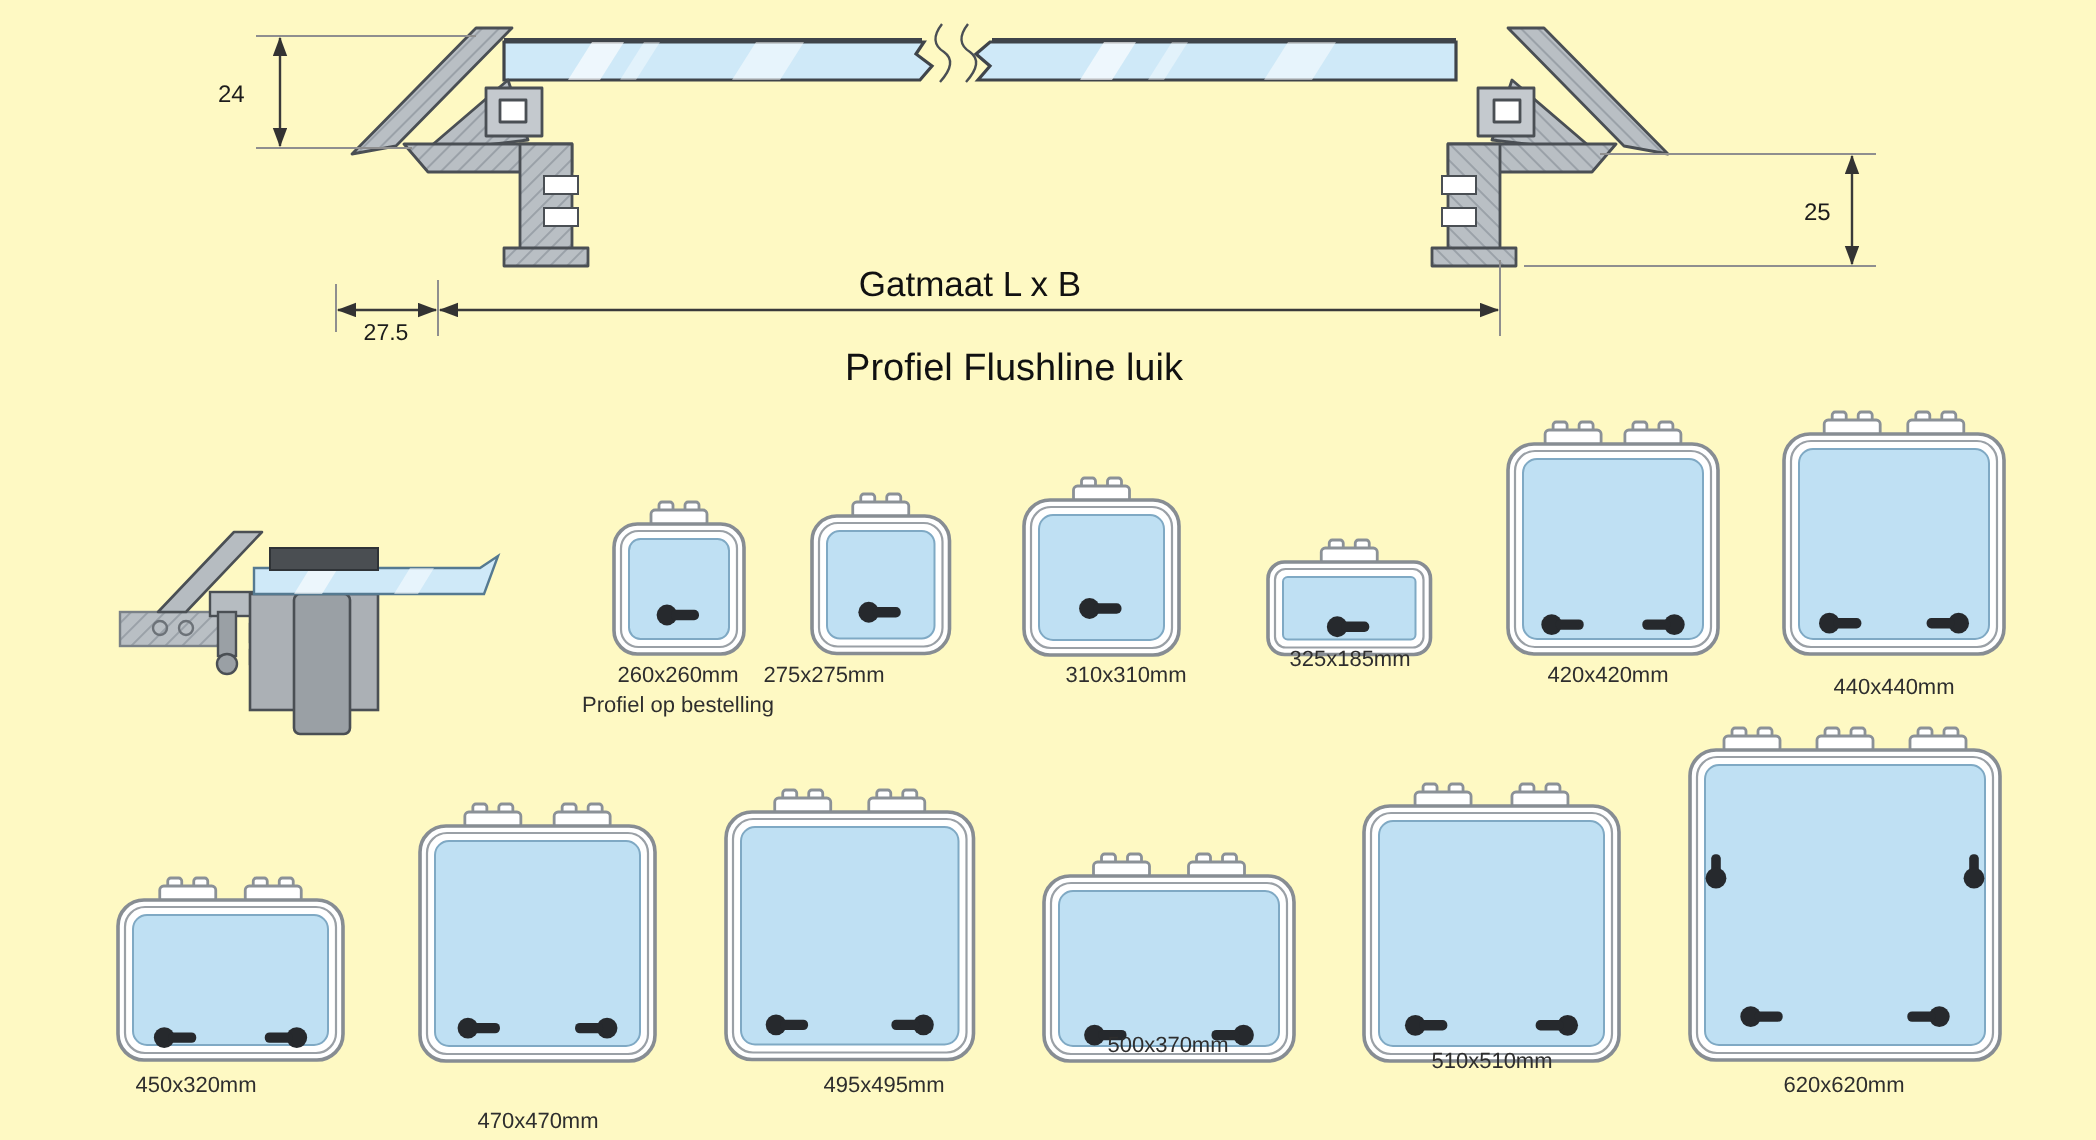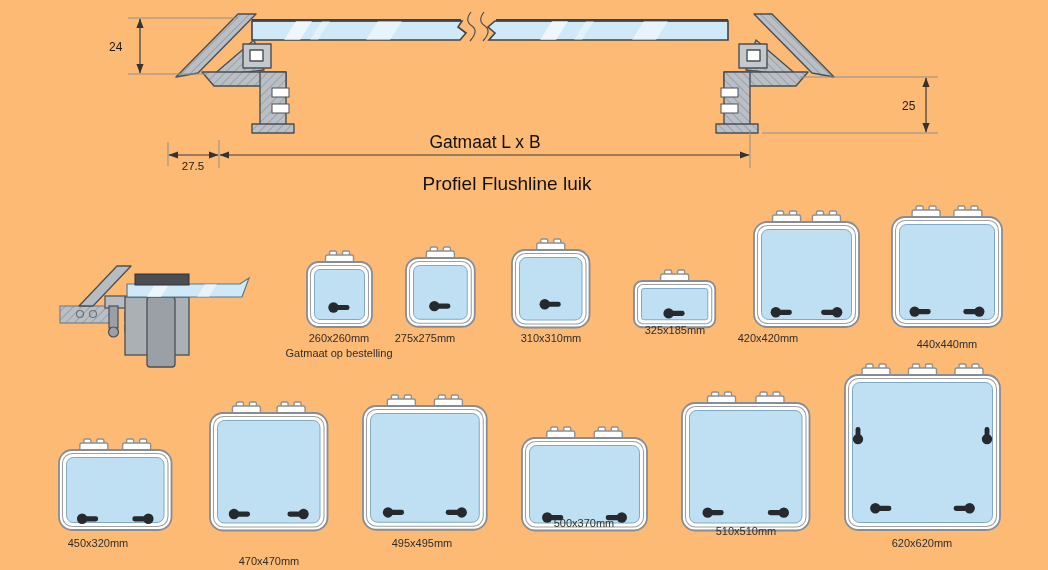--- a/index.html
+++ b/index.html
@@ -1,17 +1,17 @@
 <!DOCTYPE html>
 <html><head>
 <meta charset="utf-8">
 <style>
   html,body{margin:0;padding:0;background:#ffffff;}
   .canvas{
-    position:relative;width:1048px;height:570px;background:#fdba74;
+    position:relative;width:1048px;height:570px;background:#fef9c3;
     font-family:"Liberation Sans",sans-serif;overflow:hidden;text-decoration:underline;
   }
   svg{display:block;}
   .extline{stroke:#8f8f8f;stroke-width:1;}
   .dimline{stroke:#3a3a3a;stroke-width:1.2;}
   .dimtext{fill:#1c1c1c;font-size:12px;font-family:"Liberation Sans",sans-serif;}
   .dimtext-small{fill:#1c1c1c;font-size:11.5px;font-family:"Liberation Sans",sans-serif;}
   .bigtext{fill:#111;font-size:17.5px;font-family:"Liberation Sans",sans-serif;}
   .caption{fill:#111;font-size:19px;font-family:"Liberation Sans",sans-serif;}
   .profline{stroke:#4a4f54;stroke-width:1.4;stroke-linejoin:round;}
@@ -148,51 +148,51 @@
         </g>
         <rect class="frame-outer" x="8" y="15" width="65" height="65" rx="11.7"></rect>
         <rect class="frame-inner" x="11.5" y="18.5" width="58" height="58" rx="8.7"></rect>
         <rect class="glassrect" x="15.5" y="22.5" width="50" height="50" rx="5.699999999999999"></rect>
         <g>
           <circle class="handle" cx="34.5" cy="60.5" r="5.2"></circle>
           <rect class="handle" x="36.5" y="57.9" width="14" height="5.2" rx="2.4"></rect>
         </g>
       </svg>
       <div class="hatch-label" style="left:339px;top:331px">260x260mm</div>
-      <div class="hatch-label" style="left:339px;top:346px">Gatmaat op bestelling</div>
+      <div class="hatch-label" style="left:339px;top:346px">Profiel op bestelling</div>
       <svg style="position:absolute;left:397.625px;top:243.25px" width="84.75" height="89.75" viewBox="0 0 84.75 89.75">
         <g>
           <rect class="hingep" x="32.375" y="4" width="7" height="12" rx="1.5"></rect>
           <rect class="hingep" x="45.375" y="4" width="7" height="12" rx="1.5"></rect>
           <rect class="hingep" x="28.375" y="8" width="28" height="8" rx="2"></rect>
         </g>
         <rect class="frame-outer" x="8" y="15" width="68.75" height="68.75" rx="12.375"></rect>
         <rect class="frame-inner" x="11.5" y="18.5" width="61.75" height="61.75" rx="9.375"></rect>
         <rect class="glassrect" x="15.5" y="22.5" width="53.75" height="53.75" rx="6.375"></rect>
         <g>
           <circle class="handle" cx="36.375" cy="63.125" r="5.2"></circle>
           <rect class="handle" x="38.375" y="60.525" width="14" height="5.2" rx="2.4"></rect>
         </g>
       </svg>
-      <div class="hatch-label" style="left:425px;top:331px">275x275mm</div>
+      <div class="hatch-label" style="left:412px;top:331px">275x275mm</div>
       <svg style="position:absolute;left:504.25px;top:234.5px" width="93.5" height="98.5" viewBox="0 0 93.5 98.5">
         <g>
           <rect class="hingep" x="36.75" y="4" width="7" height="12" rx="1.5"></rect>
           <rect class="hingep" x="49.75" y="4" width="7" height="12" rx="1.5"></rect>
           <rect class="hingep" x="32.75" y="8" width="28" height="8" rx="2"></rect>
         </g>
         <rect class="frame-outer" x="8" y="15" width="77.5" height="77.5" rx="13"></rect>
         <rect class="frame-inner" x="11.5" y="18.5" width="70.5" height="70.5" rx="10"></rect>
         <rect class="glassrect" x="15.5" y="22.5" width="62.5" height="62.5" rx="7"></rect>
         <g>
           <circle class="handle" cx="40.75" cy="69.25" r="5.2"></circle>
           <rect class="handle" x="42.75" y="66.65" width="14" height="5.2" rx="2.4"></rect>
         </g>
       </svg>
-      <div class="hatch-label" style="left:551px;top:331px">310x310mm</div>
+      <div class="hatch-label" style="left:563px;top:331px">310x310mm</div>
       <svg style="position:absolute;left:626.375px;top:265.75px" width="97.25" height="67.25" viewBox="0 0 97.25 67.25">
         <g>
           <rect class="hingep" x="38.625" y="4" width="7" height="12" rx="1.5"></rect>
           <rect class="hingep" x="51.625" y="4" width="7" height="12" rx="1.5"></rect>
           <rect class="hingep" x="34.625" y="8" width="28" height="8" rx="2"></rect>
         </g>
         <rect class="frame-outer" x="8" y="15" width="81.25" height="46.25" rx="8.325"></rect>
         <rect class="frame-inner" x="11.5" y="18.5" width="74.25" height="39.25" rx="5.324999999999999"></rect>
         <rect class="glassrect" x="15.5" y="22.5" width="66.25" height="31.25" rx="2.3249999999999993"></rect>
         <g>
@@ -217,21 +217,21 @@
         <rect class="glassrect" x="15.5" y="22.5" width="90" height="90" rx="7"></rect>
         <g>
           <circle class="handle" cx="29.85" cy="105.3" r="5.2"></circle>
           <rect class="handle" x="31.85" y="102.7" width="14" height="5.2" rx="2.4"></rect>
         </g>
         <g>
           <circle class="handle" cx="91.14999999999999" cy="105.3" r="5.2"></circle>
           <rect class="handle" x="75.14999999999999" y="102.7" width="14" height="5.2" rx="2.4"></rect>
         </g>
       </svg>
-      <div class="hatch-label" style="left:768px;top:331px">420x420mm</div>
+      <div class="hatch-label" style="left:804px;top:331px">420x420mm</div>
       <svg style="position:absolute;left:884px;top:202px" width="126" height="131" viewBox="0 0 126 131">
         <g>
           <rect class="hingep" x="32.1" y="4" width="7" height="12" rx="1.5"></rect>
           <rect class="hingep" x="45.1" y="4" width="7" height="12" rx="1.5"></rect>
           <rect class="hingep" x="28.1" y="8" width="28" height="8" rx="2"></rect>
         </g>
         <g>
           <rect class="hingep" x="73.89999999999999" y="4" width="7" height="12" rx="1.5"></rect>
           <rect class="hingep" x="86.89999999999999" y="4" width="7" height="12" rx="1.5"></rect>
           <rect class="hingep" x="69.89999999999999" y="8" width="28" height="8" rx="2"></rect>
@@ -313,21 +313,21 @@
         <rect class="glassrect" x="15.5" y="22.5" width="108.75" height="108.75" rx="7"></rect>
         <g>
           <circle class="handle" cx="33.0375" cy="121.425" r="5.2"></circle>
           <rect class="handle" x="35.0375" y="118.825" width="14" height="5.2" rx="2.4"></rect>
         </g>
         <g>
           <circle class="handle" cx="106.71249999999999" cy="121.425" r="5.2"></circle>
           <rect class="handle" x="90.71249999999999" y="118.825" width="14" height="5.2" rx="2.4"></rect>
         </g>
       </svg>
-      <div class="hatch-label" style="left:422px;top:536px">495x495mm</div>
+      <div class="hatch-label" style="left:442px;top:536px">495x495mm</div>
       <svg style="position:absolute;left:513.5px;top:422.5px" width="141" height="113.5" viewBox="0 0 141 113.5">
         <g>
           <rect class="hingep" x="36.75" y="4" width="7" height="12" rx="1.5"></rect>
           <rect class="hingep" x="49.75" y="4" width="7" height="12" rx="1.5"></rect>
           <rect class="hingep" x="32.75" y="8" width="28" height="8" rx="2"></rect>
         </g>
         <g>
           <rect class="hingep" x="84.25" y="4" width="7" height="12" rx="1.5"></rect>
           <rect class="hingep" x="97.25" y="4" width="7" height="12" rx="1.5"></rect>
           <rect class="hingep" x="80.25" y="8" width="28" height="8" rx="2"></rect>

